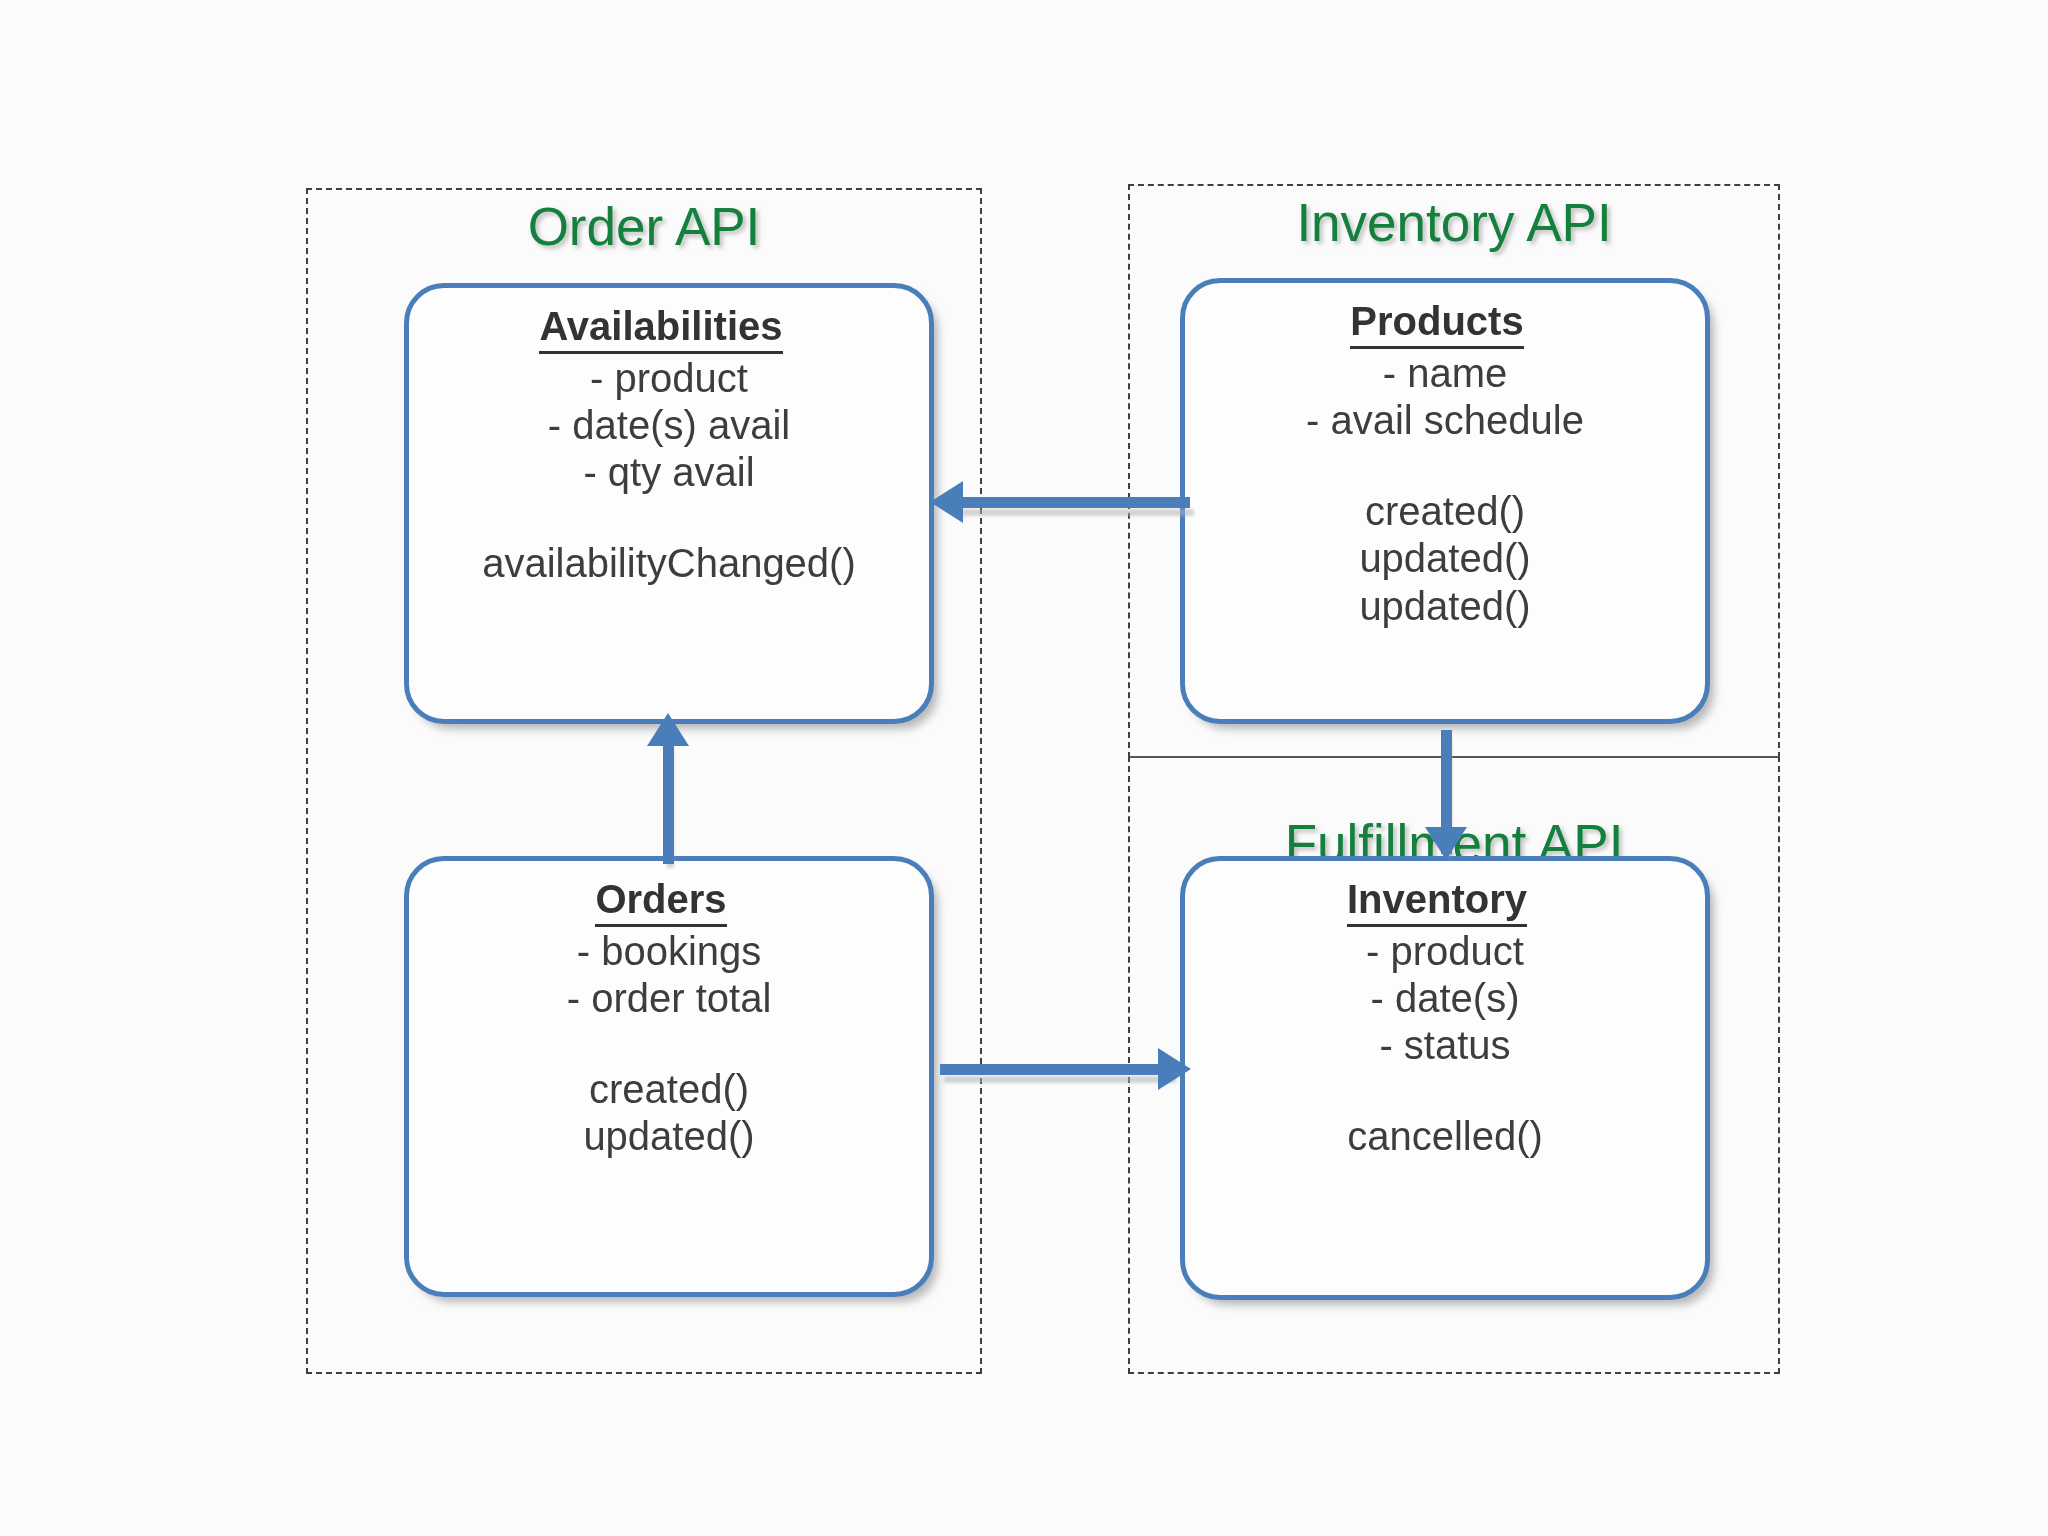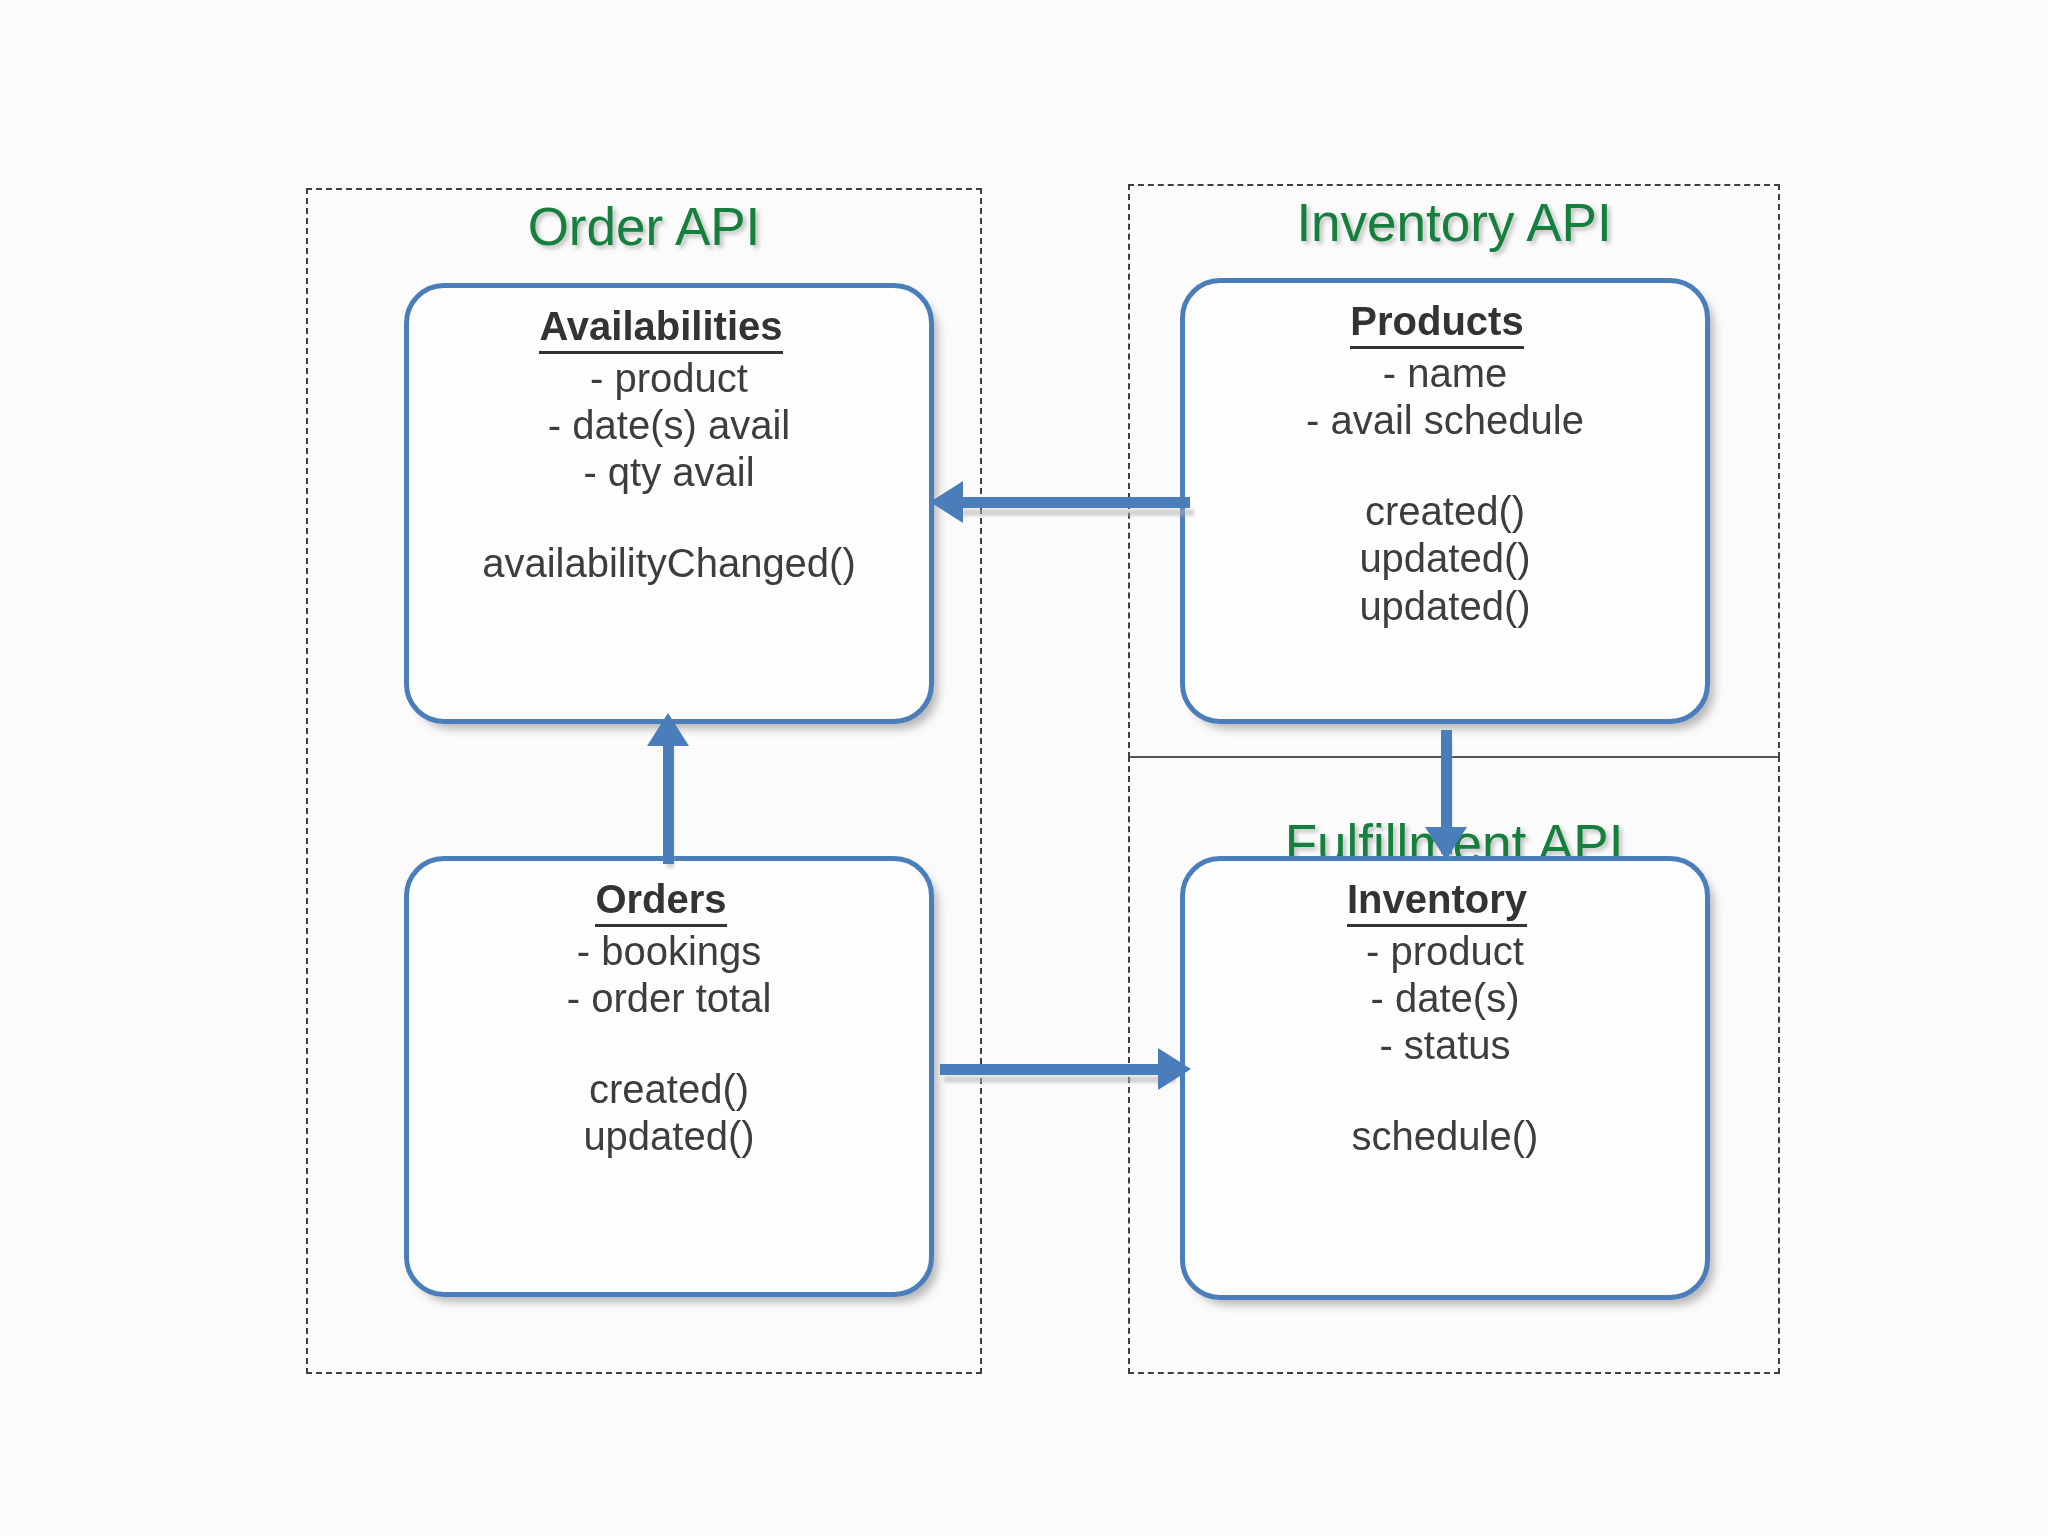--- a/index.html
+++ b/index.html
@@ -243,21 +243,21 @@
   <div class="entity e-bookings">
     <div class="entity-title">
       <span>Inventory</span>
     </div>
     <div class="attrs">
       <div class="attr-line">- product</div>
       <div class="attr-line">- date(s)</div>
       <div class="attr-line">- status</div>
     </div>
     <div class="methods">
-      <div class="method-line">schedule()</div>
+      <div class="method-line">cancelled()</div>
     </div>
   </div>
 
   <div class="arrow-shadow a1-shadow"></div>
   <div class="arrow-line-h a1-line"></div>
   <div class="arrow-head head-left a1-head"></div>
 
   <div class="arrow-shadow a2-shadow"></div>
   <div class="arrow-line-v a2-line"></div>
   <div class="arrow-head head-up a2-head"></div>

